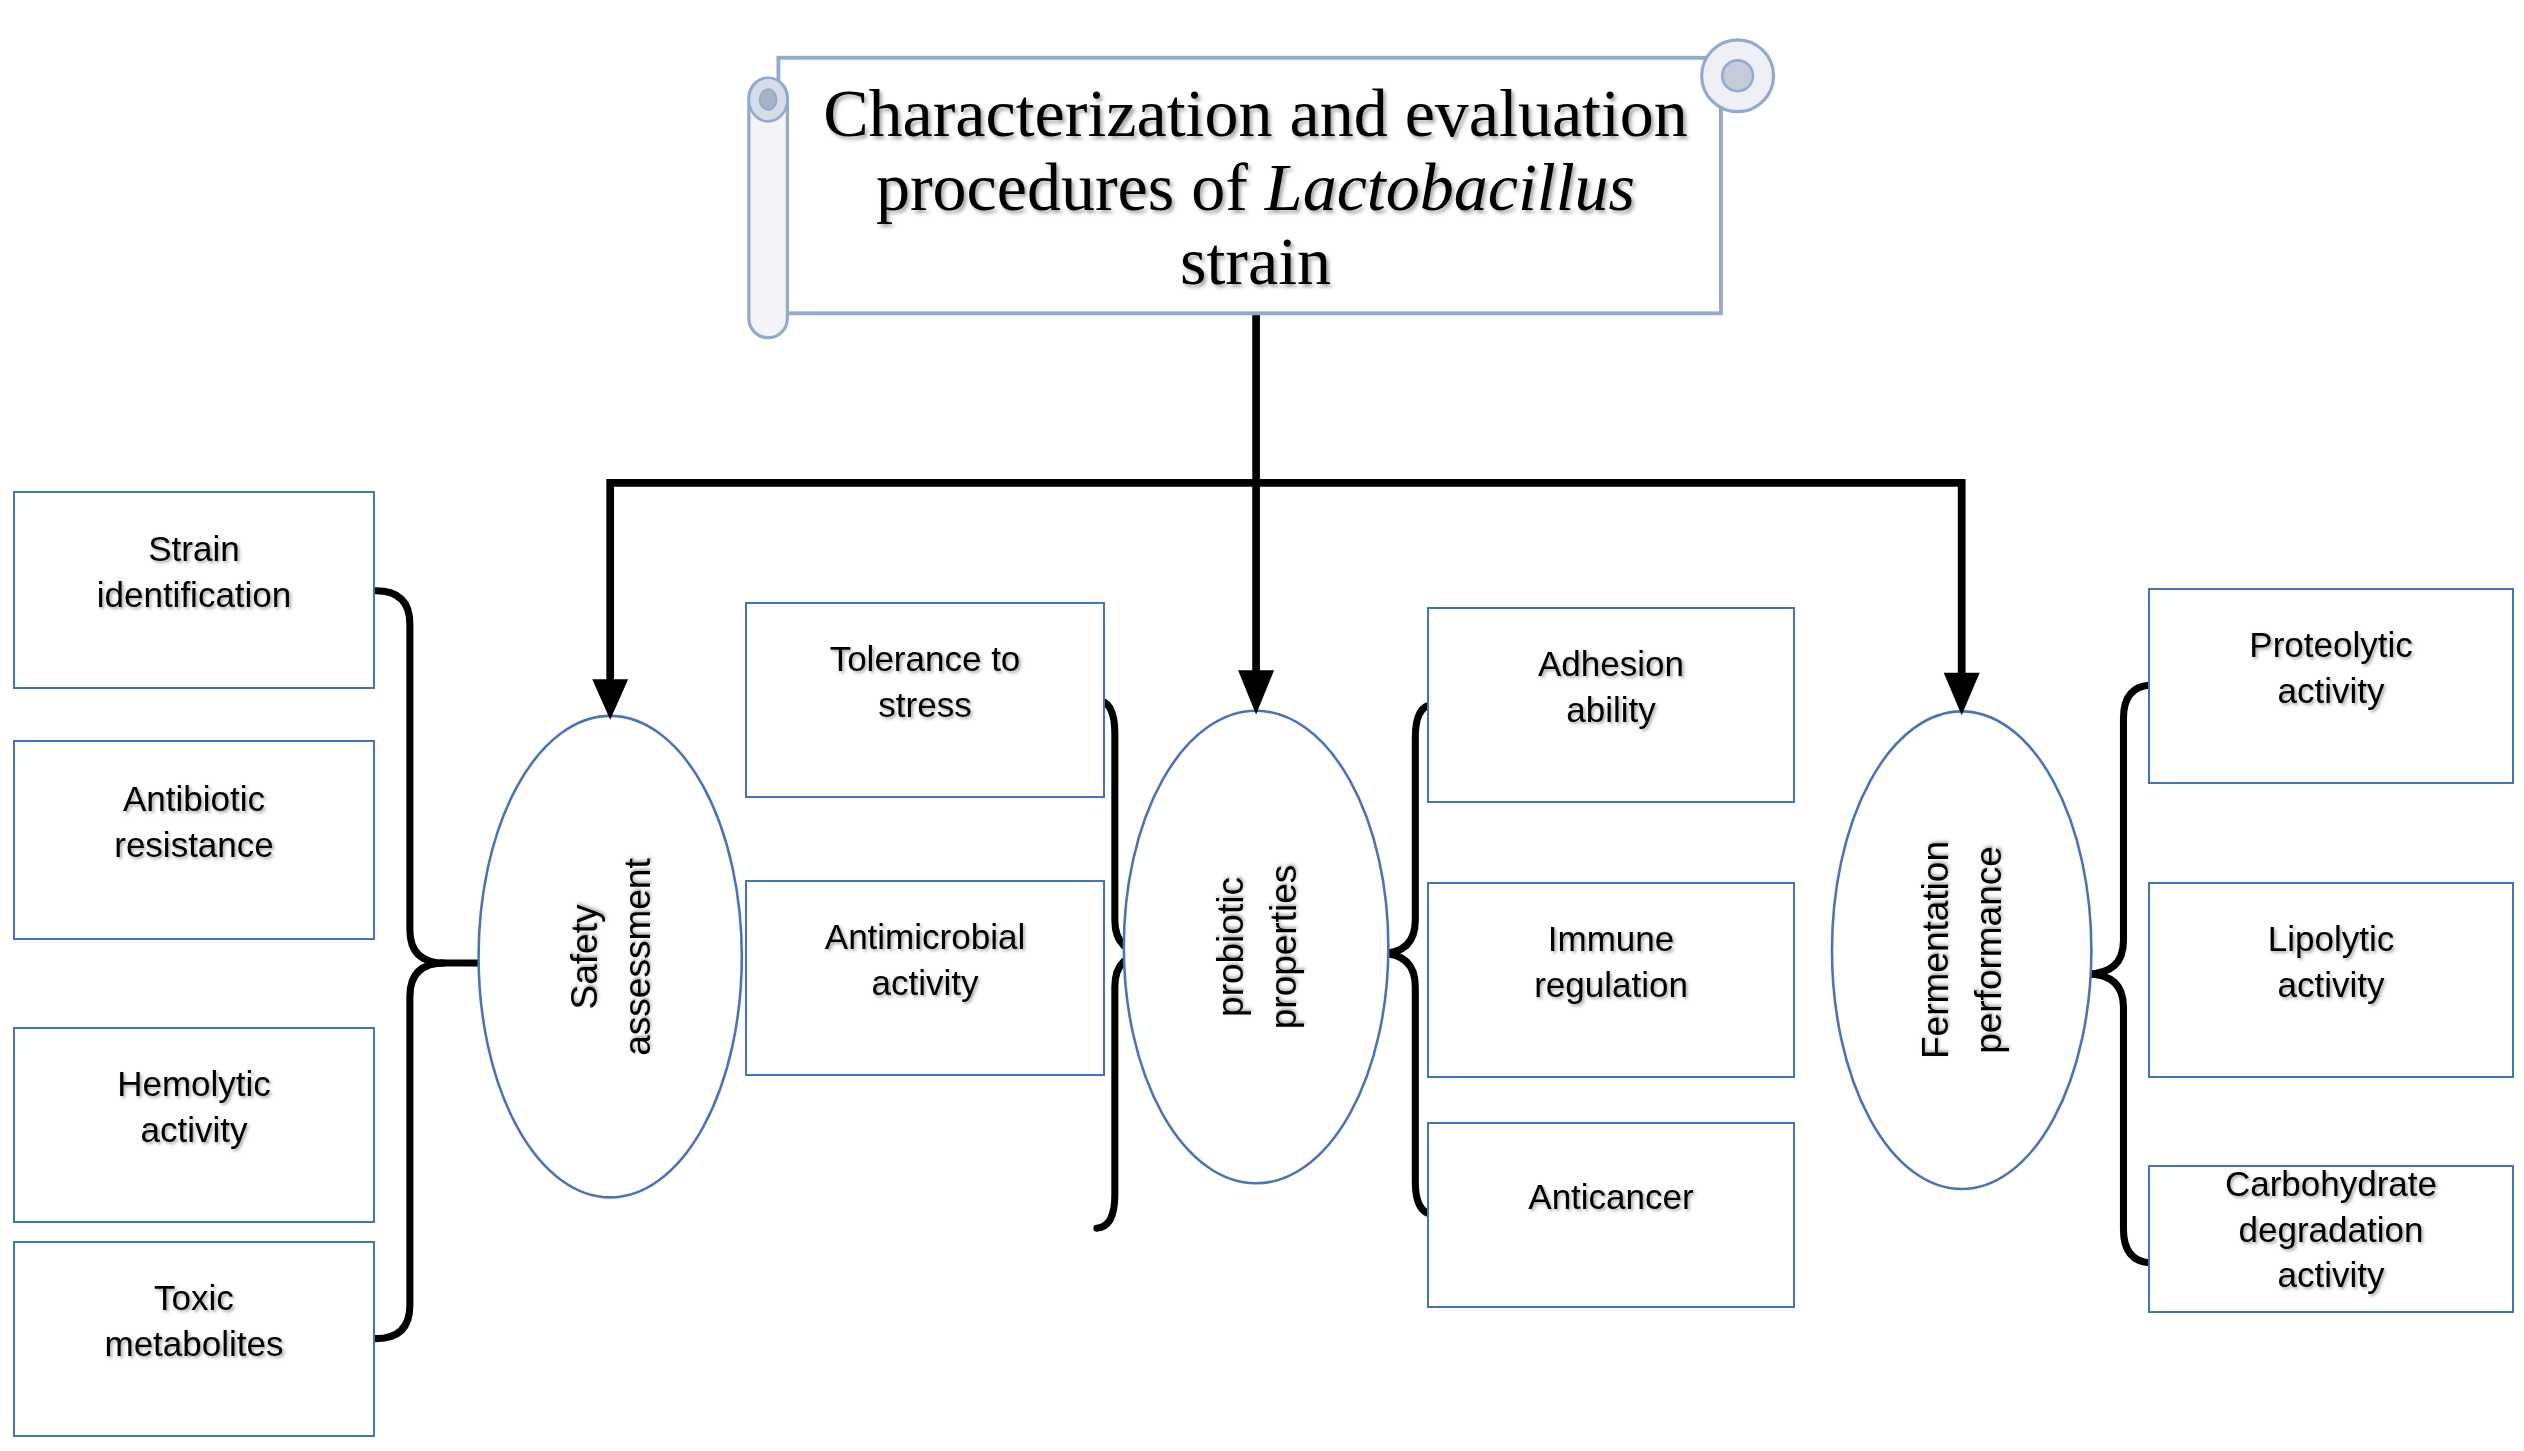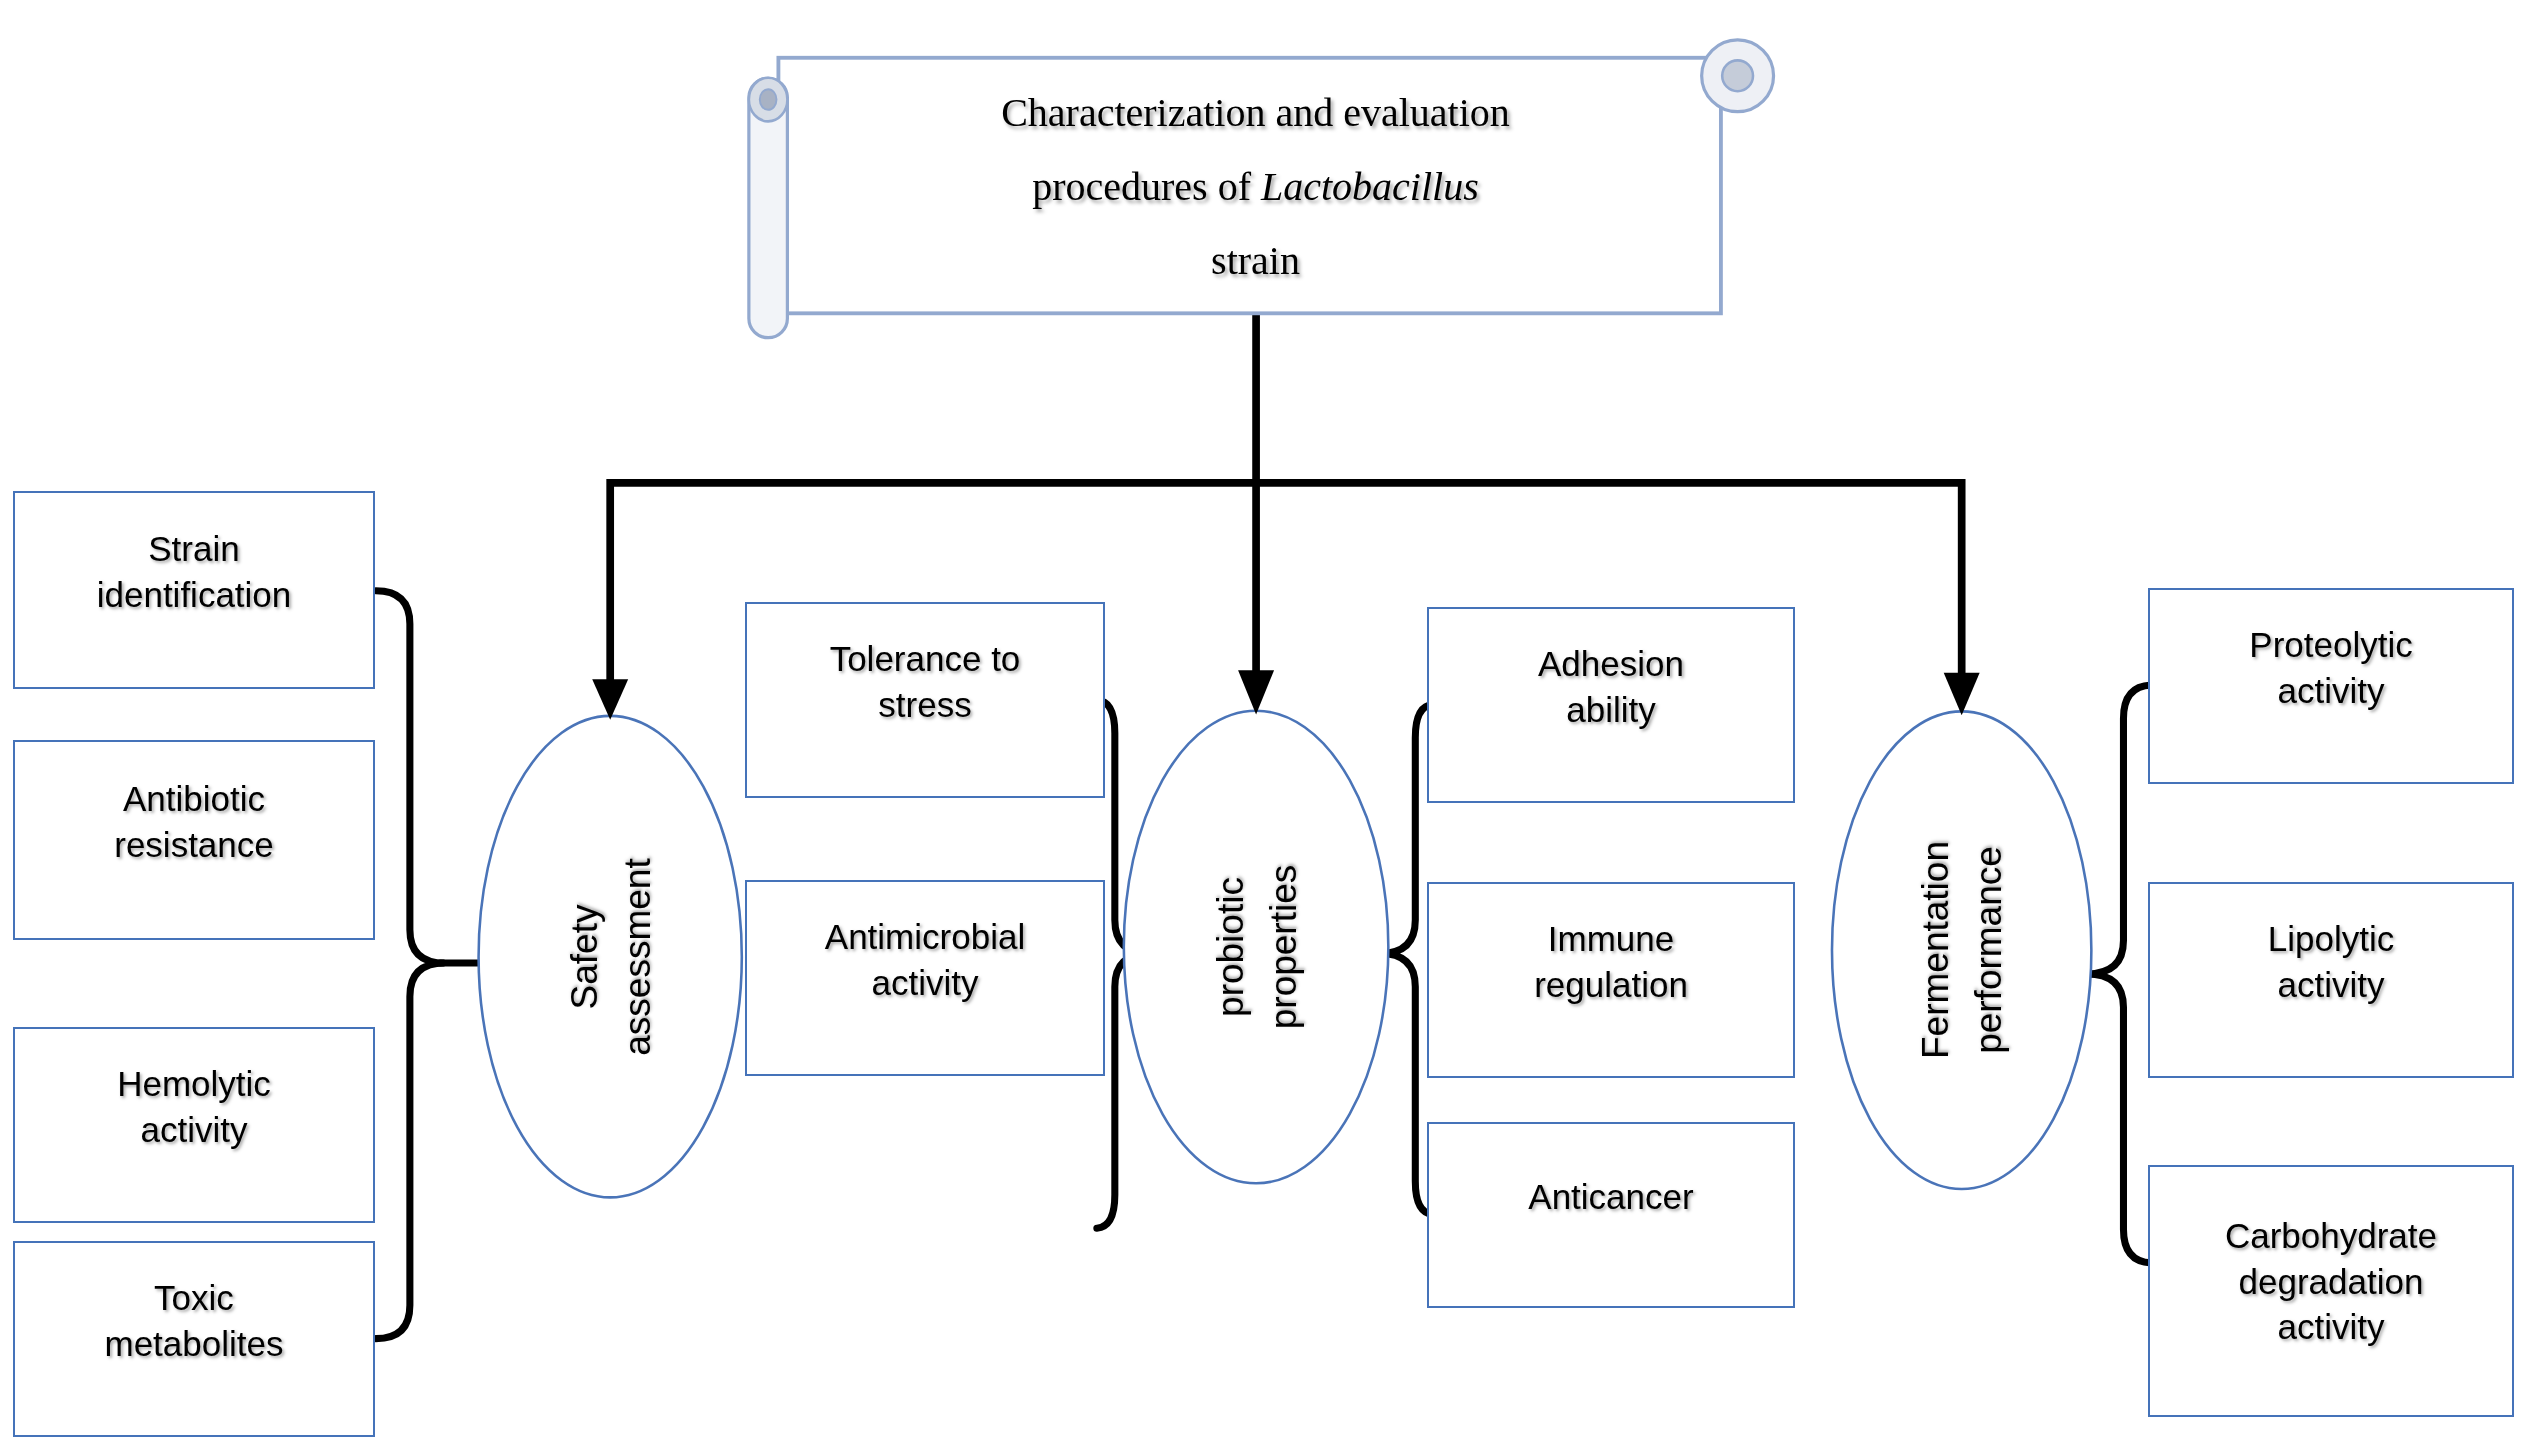--- a/index.html
+++ b/index.html
@@ -46,21 +46,21 @@
   #scroll-title{
     position:absolute;
     left:806px; top:63px;
     width:899px; height:247px;
     display:flex;
     flex-direction:column;
     align-items:center;
     justify-content:center;
     text-align:center;
     font-family:"Liberation Serif", serif;
-    font-size:40px;
+    font-size:68px;
     line-height:74px;
     color:#000000;
     text-shadow:2.6px 2.6px 3.9px rgba(0,0,0,0.35);
   }
 </style>
 </head>
 <body>
 
 <div id="canvas">
 
@@ -142,18 +142,18 @@
   <div class="box" style="left:1427px;top:882px;width:368px;height:196px;">Immune
 regulation</div>
   <div class="box" style="left:1427px;top:607px;width:368px;height:196px;">Adhesion
 ability</div>
   <div class="box" style="left:1427px;top:1122px;width:368px;height:186px;">Anticancer</div>
 
   <div class="box" style="left:2148px;top:588px;width:366px;height:196px;">Proteolytic
 activity</div>
   <div class="box" style="left:2148px;top:882px;width:366px;height:196px;">Lipolytic
 activity</div>
-  <div class="box" style="left:2148px;top:1165px;width:366px;height:252px;padding-bottom:19px;">Carbohydrate
+  <div class="box" style="left:2148px;top:1165px;width:366px;height:148px;padding-bottom:19px;">Carbohydrate
 degradation
 activity</div>
 
 </div>
 
 
 </body></html>

